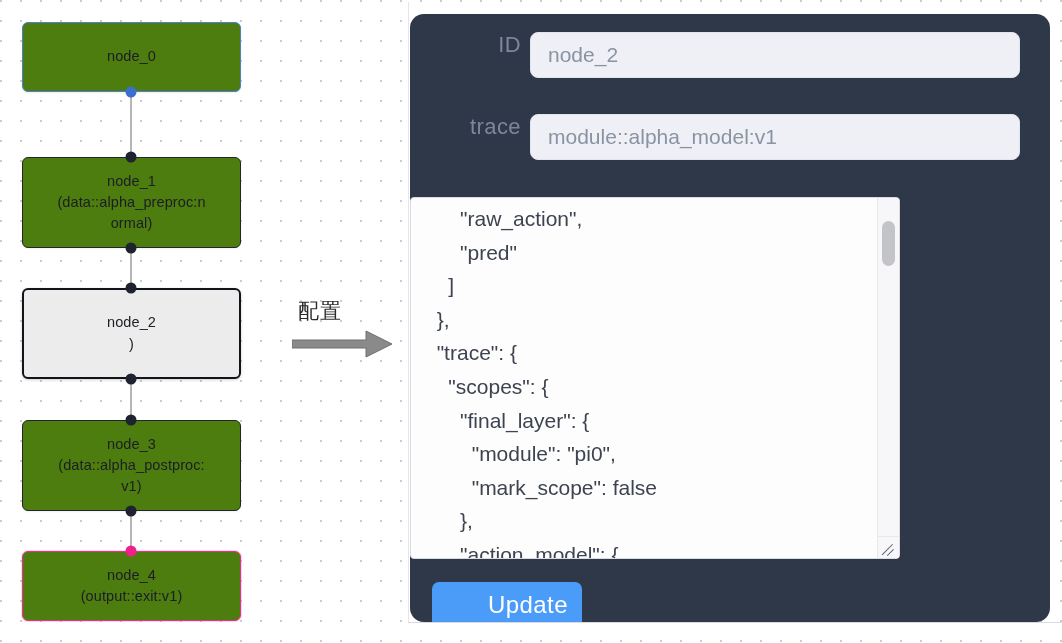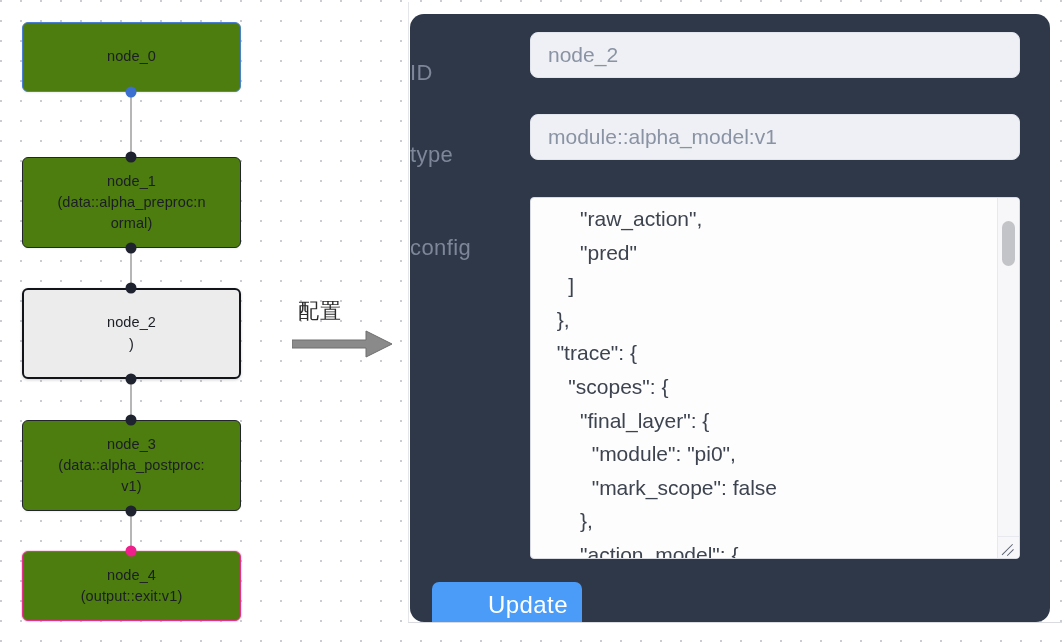--- a/index.html
+++ b/index.html
@@ -105,27 +105,27 @@
   }
   .field-row {
     position: absolute;
     left: 0;
     width: 100%;
     display: flex;
     align-items: flex-start;
   }
   .field-label {
     width: 120px;
+    text-align: right;
     padding-right: 9px;
     box-sizing: border-box;
     color: #7d8799;
     font-size: 22px;
     letter-spacing: .4px;
     font-family: "Liberation Sans", sans-serif;
-    margin-top: 28px;
   }
   .field-input {
     box-sizing: border-box;
     width: 490px;
     height: 46px;
     background: #eef0f5;
     border: 1px solid #e2e5ec;
     border-radius: 8px;
     color: #8a93a3;
     font-size: 21px;
@@ -295,26 +295,25 @@
   <div id="panel-left-rule"></div>
 
   <div id="panel">
 
     <div class="field-row" style="top:18px;">
       <div class="field-label">ID</div>
       <div class="field-input">node_2</div>
     </div>
 
     <div class="field-row" style="top:100px;">
-      <div class="field-label">type</div>
+      <div class="field-label">trace</div>
       <div class="field-input">module::alpha_model:v1</div>
     </div>
 
     <div class="field-row" id="config-row">
-      <div class="field-label">config</div>
       <div id="config-textarea-wrap">
         <pre id="config-text">      "raw_action",
       "pred"
     ]
   },
   "trace": {
     "scopes": {
       "final_layer": {
         "module": "pi0",
         "mark_scope": false

